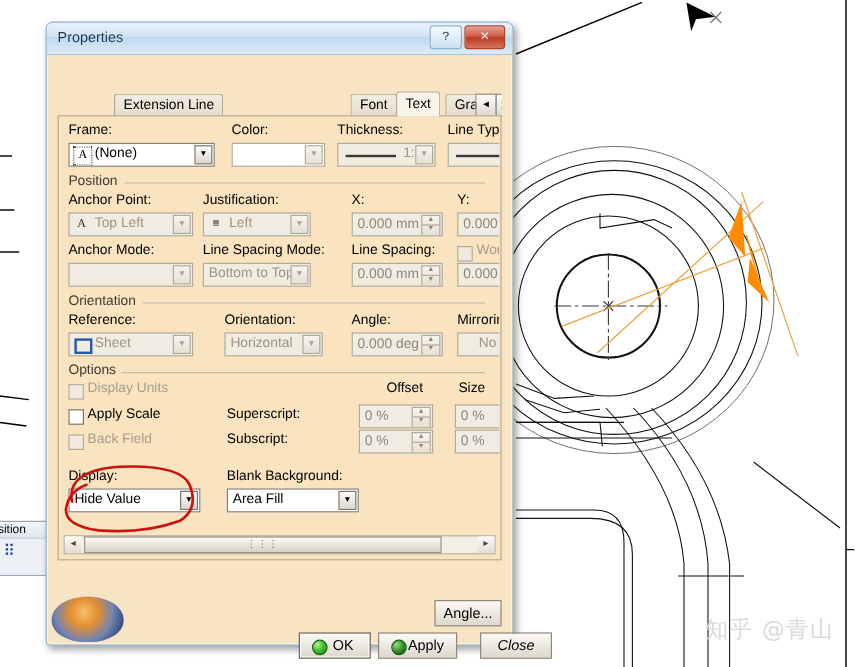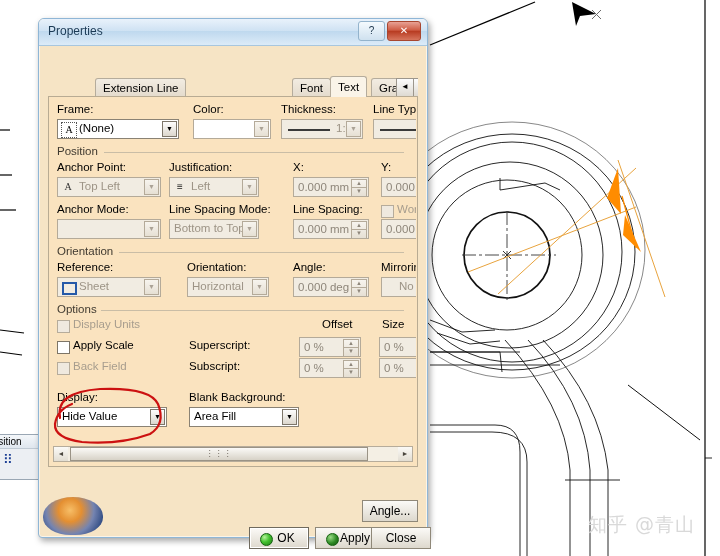--- a/index.html
+++ b/index.html
@@ -488,21 +488,21 @@
     <div class="btn" style="right:9px;top:455px;width:56px;">Angle...</div>
 
     <div class="btn default" style="left:210px;top:482px;width:60px;">
       <span class="dot"></span>
       <span style="margin-left:14px;">OK</span>
     </div>
     <div class="btn" style="left:276px;top:482px;width:66px;">
       <span class="dot dark"></span>
       <span style="margin-left:14px;">Apply</span>
     </div>
-    <div class="btn" style="left:332px;top:482px;width:60px;">Close</div>
+    <div class="btn" style="left:361px;top:482px;width:60px;font-style:italic;">Close</div>
 
     <div class="globe"></div>
   </div>
 </div>
 
 <svg class="annot" width="720" height="556">
   <path d="M60 418 Q55 392 100 389 Q150 387 158 404 Q166 424 150 434 Q120 445 82 442 Q54 438 55 424 Q57 410 72 404" stroke="#cc1111" stroke-width="2.2" fill="none" stroke-linecap="round"></path>
 </svg>
 
 </body></html>

